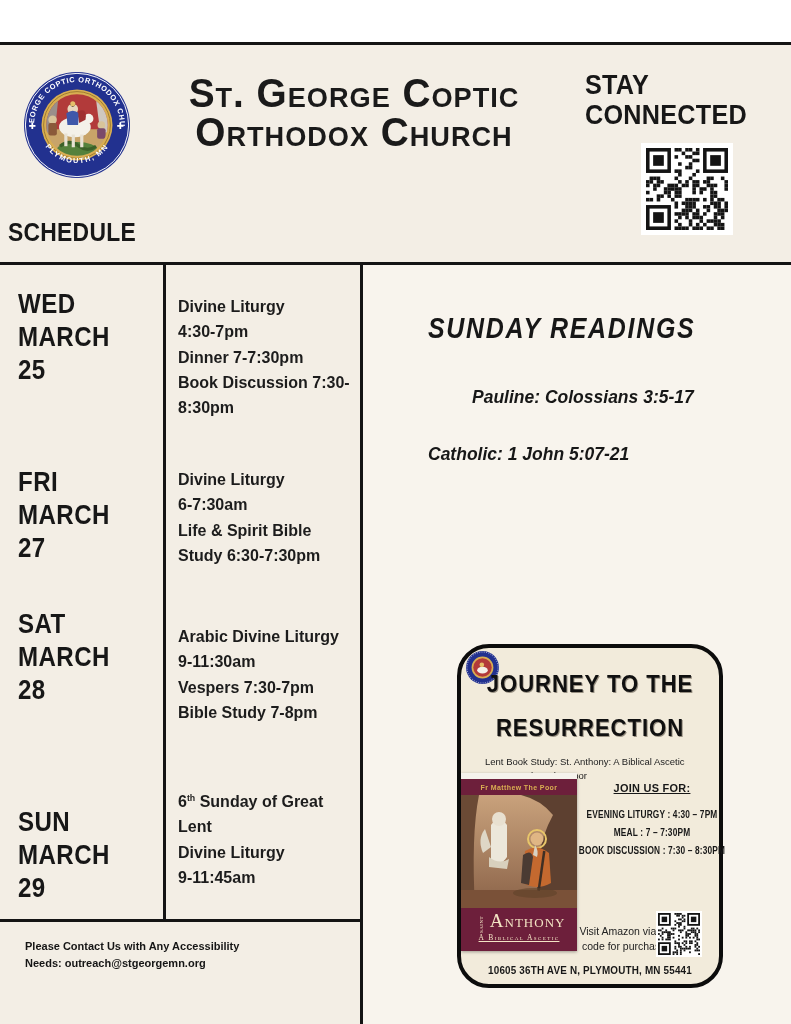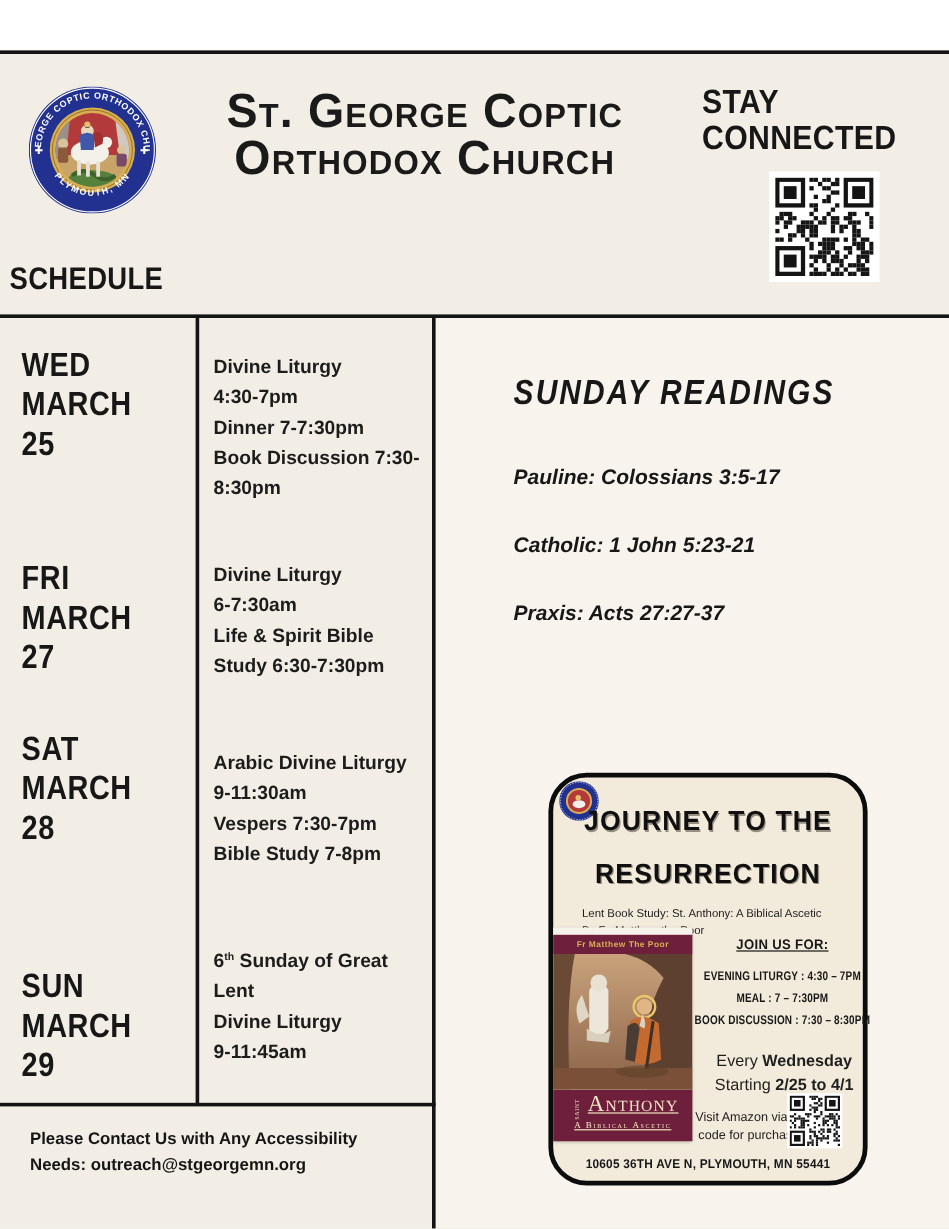--- a/index.html
+++ b/index.html
@@ -44,58 +44,58 @@
 
   .events{position:absolute;left:178px;width:196px;font-weight:bold;font-size:16px;
           line-height:1.58;white-space:pre-line;color:#1c1c1c;}
   .ev-wed{top:294px;} .ev-fri{top:467px;} .ev-sat{top:624px;} .ev-sun{top:789px;}
   .events sup{font-size:0.55em;vertical-align:super;line-height:0;}
 
   .readings{position:absolute;left:428px;top:312px;width:340px;font-style:italic;}
   .readings-heading{font-size:29px;font-weight:bold;letter-spacing:2px;
         transform:scaleX(0.86);transform-origin:left top;}
   .reading-block{white-space:pre-line;font-weight:bold;font-size:17.5px;line-height:1.43;margin-top:32px;}
-  .reading-block.first{margin-top:40px;}
+  .reading-block.first{margin-top:40px;margin-left:44px;}
 
   .card{position:absolute;left:457px;top:644px;width:266px;height:344px;box-sizing:border-box;
         background:var(--c-cardBg);border:4px solid #0c0c0c;border-radius:32px;}
   .card-logo{position:absolute;left:5px;top:3px;width:33px;height:33px;}
   .card-logo svg{width:100%;height:100%;display:block;}
   .card-title{margin-top:15px;text-align:center;font-weight:bold;font-size:23px;line-height:1.9;
         letter-spacing:1px;white-space:pre-line;color:#101010;text-shadow:1px 1px 0 rgba(40,30,20,0.45);
         transform:scaleX(0.96);transform-origin:center top;}
   .card-subtitle{margin-top:5px;text-align:left;font-size:9.5px;line-height:1.45;
         white-space:pre-line;color:#222;margin-left:24px;}
 
   .book{position:absolute;left:0px;top:125px;width:116px;height:178px;box-shadow:0 1px 3px rgba(0,0,0,.35);}
   .book-topstrip{height:6px;background:#f5f2ec;}
   .book-banner{height:16px;background:var(--c-maroon);color:var(--c-gold);font-size:7px;font-weight:bold;
         display:flex;align-items:center;justify-content:center;letter-spacing:0.4px;}
   .book-art{height:113px;}
   .book-art svg{width:100%;height:100%;display:block;}
   .book-bottom{height:43px;background:var(--c-maroon);color:var(--c-coverText);text-align:center;
         font-family:"Liberation Serif",serif;padding-top:3px;box-sizing:border-box;}
   .book-saint{display:inline-block;font-size:5px;transform:rotate(-90deg) translateX(1px);letter-spacing:0.5px;}
-  .book-title{display:inline-block;font-variant:small-caps;font-size:19px;letter-spacing:1px;line-height:1;text-decoration:underline;}
+  .book-title{display:inline-block;font-variant:small-caps;font-size:19px;letter-spacing:1px;line-height:1;}
   .book-sub{font-size:7.5px;letter-spacing:1.4px;margin-top:2px;font-variant:small-caps;text-decoration:underline;}
 
   .join{position:absolute;left:120px;top:134px;width:142px;text-align:center;font-size:11.5px;
         font-weight:bold;text-decoration:underline;letter-spacing:0.3px;transform:scaleX(0.95);transform-origin:center top;}
   .card-events{position:absolute;left:96px;top:158px;width:190px;text-align:center;font-weight:bold;
         font-size:10.4px;line-height:1.72;letter-spacing:0.2px;transform:scaleX(0.8);transform-origin:center top;}
   .every{position:absolute;left:110px;top:226px;width:165px;text-align:center;font-size:13.5px;
         line-height:1.5;color:#1f1f1f;}
   .every b{font-weight:bold;}
   .amazon-note{position:absolute;left:113px;top:276px;width:100px;text-align:center;font-size:10.5px;
         line-height:1.4;white-space:pre-line;color:#222;}
   .qr-amazon{left:656px;top:911px;width:46px;height:46px;padding:2px;}
   .card-address{position:absolute;left:0;right:0;bottom:8px;text-align:center;font-size:10.5px;
         font-weight:bold;letter-spacing:0.2px;transform:scaleX(0.94);transform-origin:center bottom;}
 
-  .footer-contact{position:absolute;left:25px;top:938px;width:390px;font-weight:bold;font-size:14px;
+  .footer-contact{position:absolute;left:25px;top:938px;width:390px;font-weight:bold;font-size:11px;
         line-height:1.55;white-space:pre-line;color:#151515;}
 </style>
 </head>
 <body>
 
 <div class="page">
 
   <div class="top-strip"></div>
   <div class="right-panel"></div>
   <div class="rule rule-top"></div>
@@ -373,22 +373,21 @@
     <span>29</span>
   </div>
   <div class="events ev-sun"><span>6</span><sup>th</sup><span> Sunday of Great
 Lent
 Divine Liturgy
 9-11:45am</span></div>
 
   <div class="readings">
     <div class="readings-heading">SUNDAY READINGS</div>
     <div class="reading-block first">Pauline: Colossians 3:5-17</div>
-    <div class="reading-block">Catholic: 1 John 5:23-21</div>
-    <div class="reading-block">Praxis: Acts 27:27-37</div>
+    <div class="reading-block">Catholic: 1 John 5:07-21</div>
   </div>
 
   <div class="card">
     <div class="card-logo">
       <svg viewBox="0 0 100 100">
         <circle cx="50" cy="50" r="50" fill="#22318f"></circle>
         <circle cx="50" cy="50" r="47" fill="none" stroke="#ffffff" stroke-width="2" stroke-dasharray="3 4"></circle>
         <circle cx="50" cy="50" r="33" fill="#d9ae52"></circle>
         <circle cx="50" cy="50" r="28" fill="#b23a3a"></circle>
         <ellipse cx="50" cy="58" rx="16" ry="10" fill="#f4f1e9"></ellipse>
@@ -432,24 +431,20 @@
         <span class="book-saint">SAINT</span><span class="book-title">Anthony</span>
         <div class="book-sub">A Biblical Ascetic</div>
       </div>
     </div>
 
     <div class="join">JOIN US FOR:</div>
     <div class="card-events">
       <div>EVENING LITURGY : 4:30 – 7PM</div>
       <div>MEAL : 7 – 7:30PM</div>
       <div>BOOK DISCUSSION : 7:30 – 8:30PM</div>
-    </div>
-    <div class="every">
-      <span>Every </span><b>Wednesday</b><br>
-      <span>Starting </span><b>2/25 to 4/1</b>
     </div>
     <div class="amazon-note">Visit Amazon via qr
 code for purchase</div>
     <div class="card-address">10605 36TH AVE N, PLYMOUTH, MN 55441</div>
   </div>
   <div class="qr-box qr-amazon">
       <svg viewBox="0 0 23 23" style="width: 100%; height: 100%; display: block;">
         <rect x="0" y="0" width="23" height="23" fill="#ffffff"></rect>
         <rect x="9" y="0" width="1" height="1" fill="#141414"></rect>
         <rect x="10" y="0" width="1" height="1" fill="#141414"></rect>

